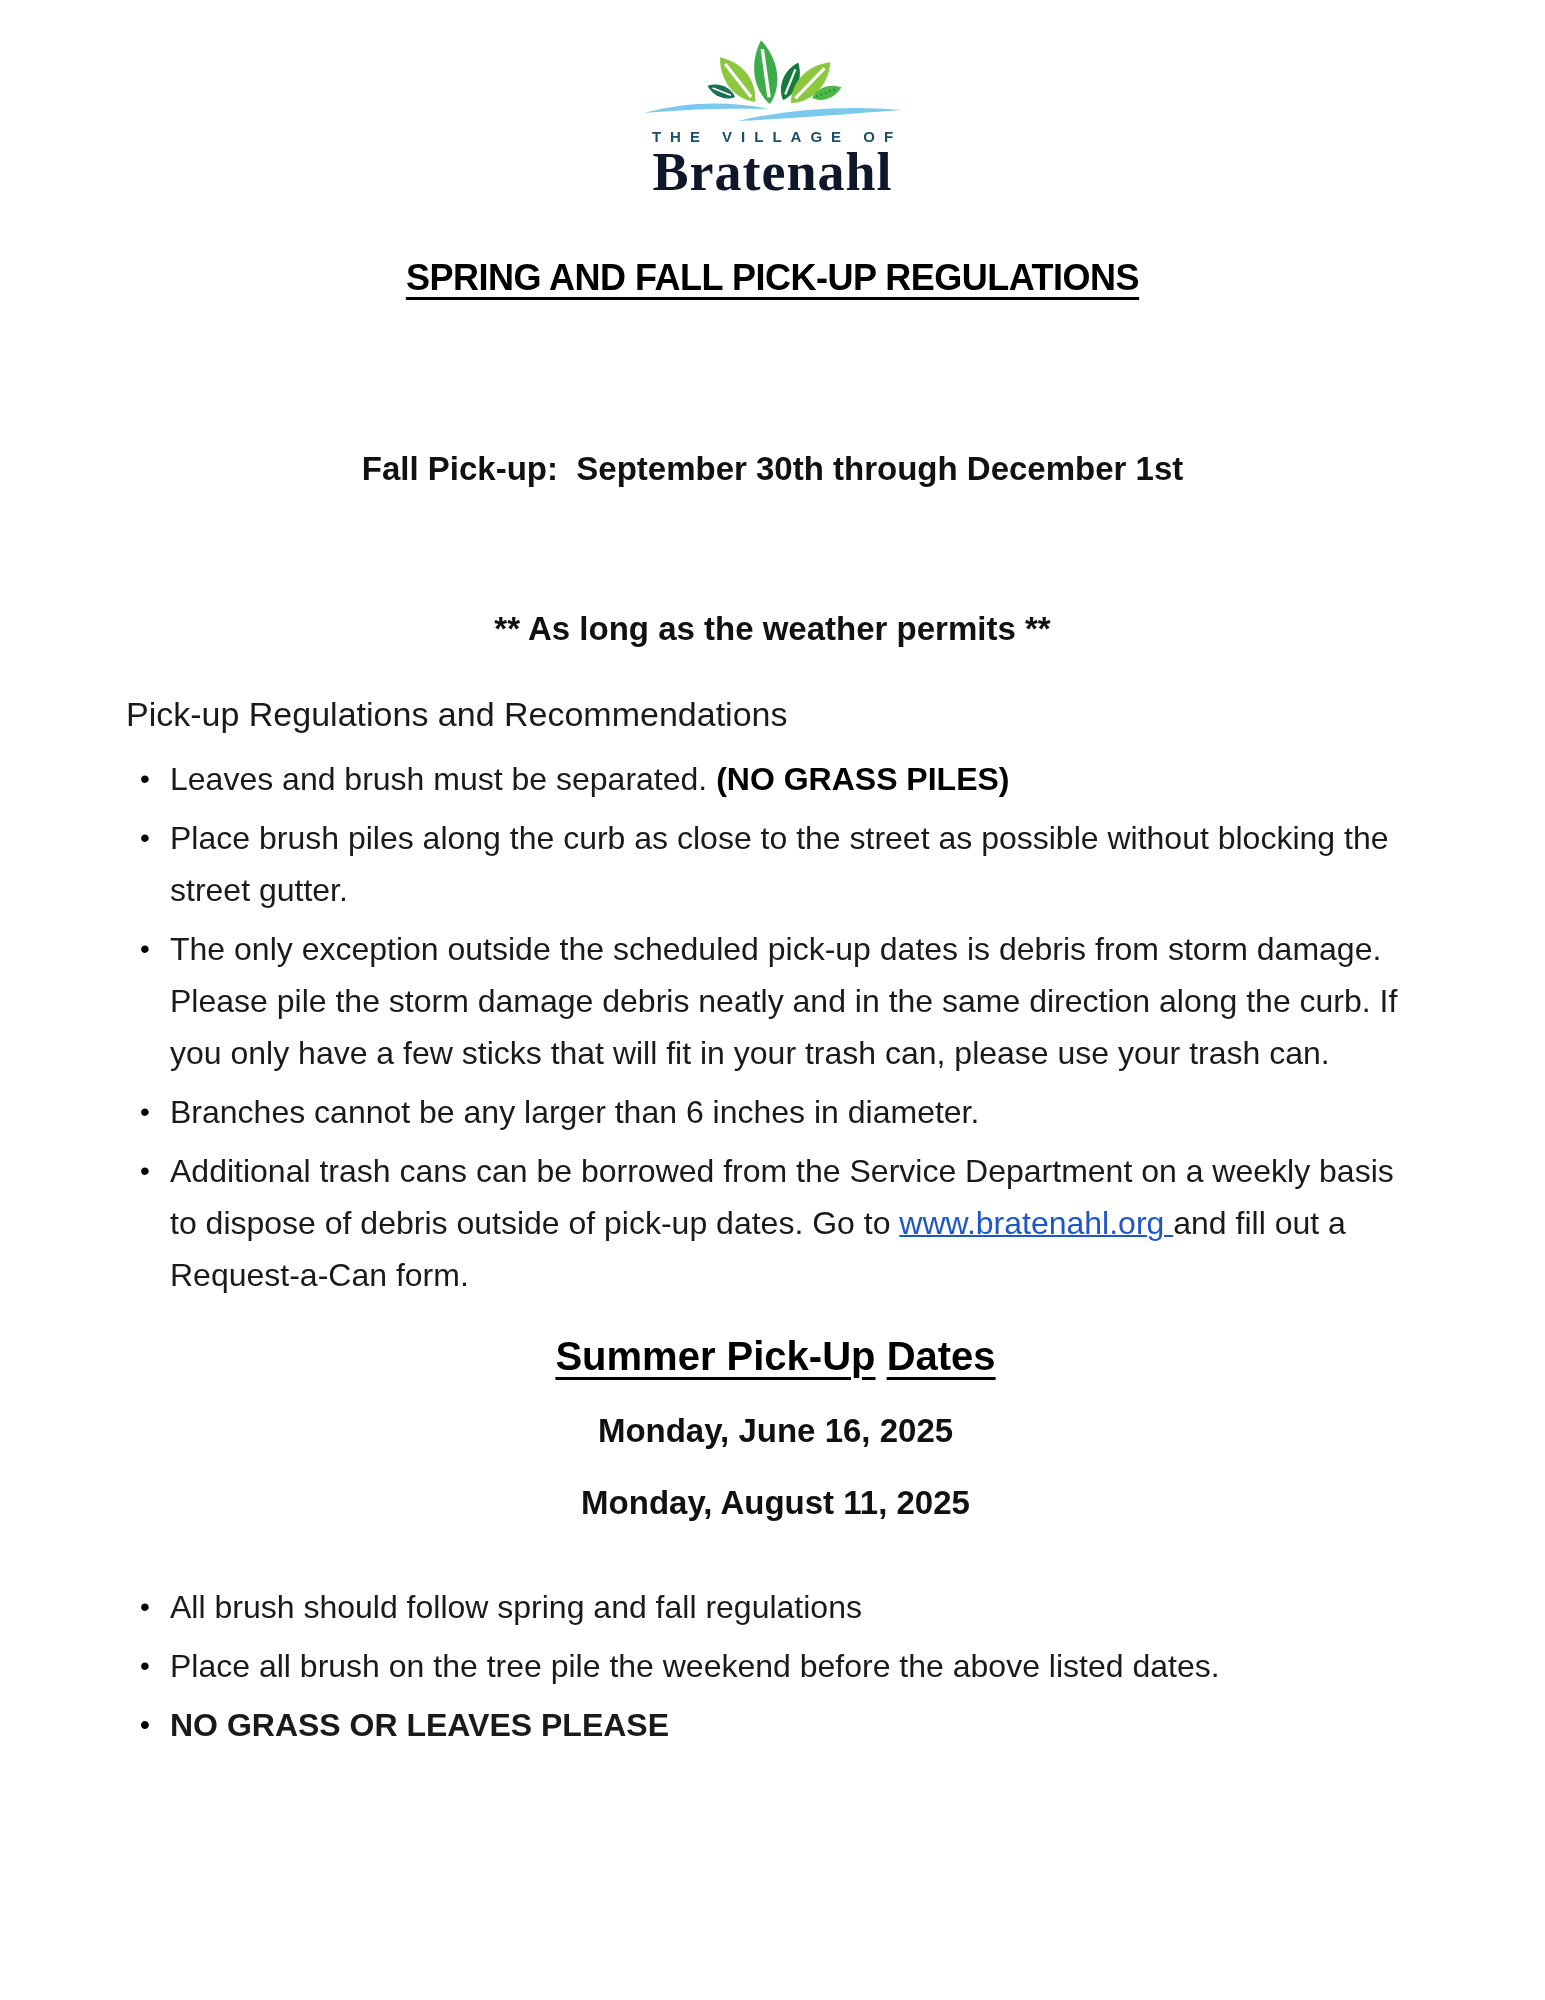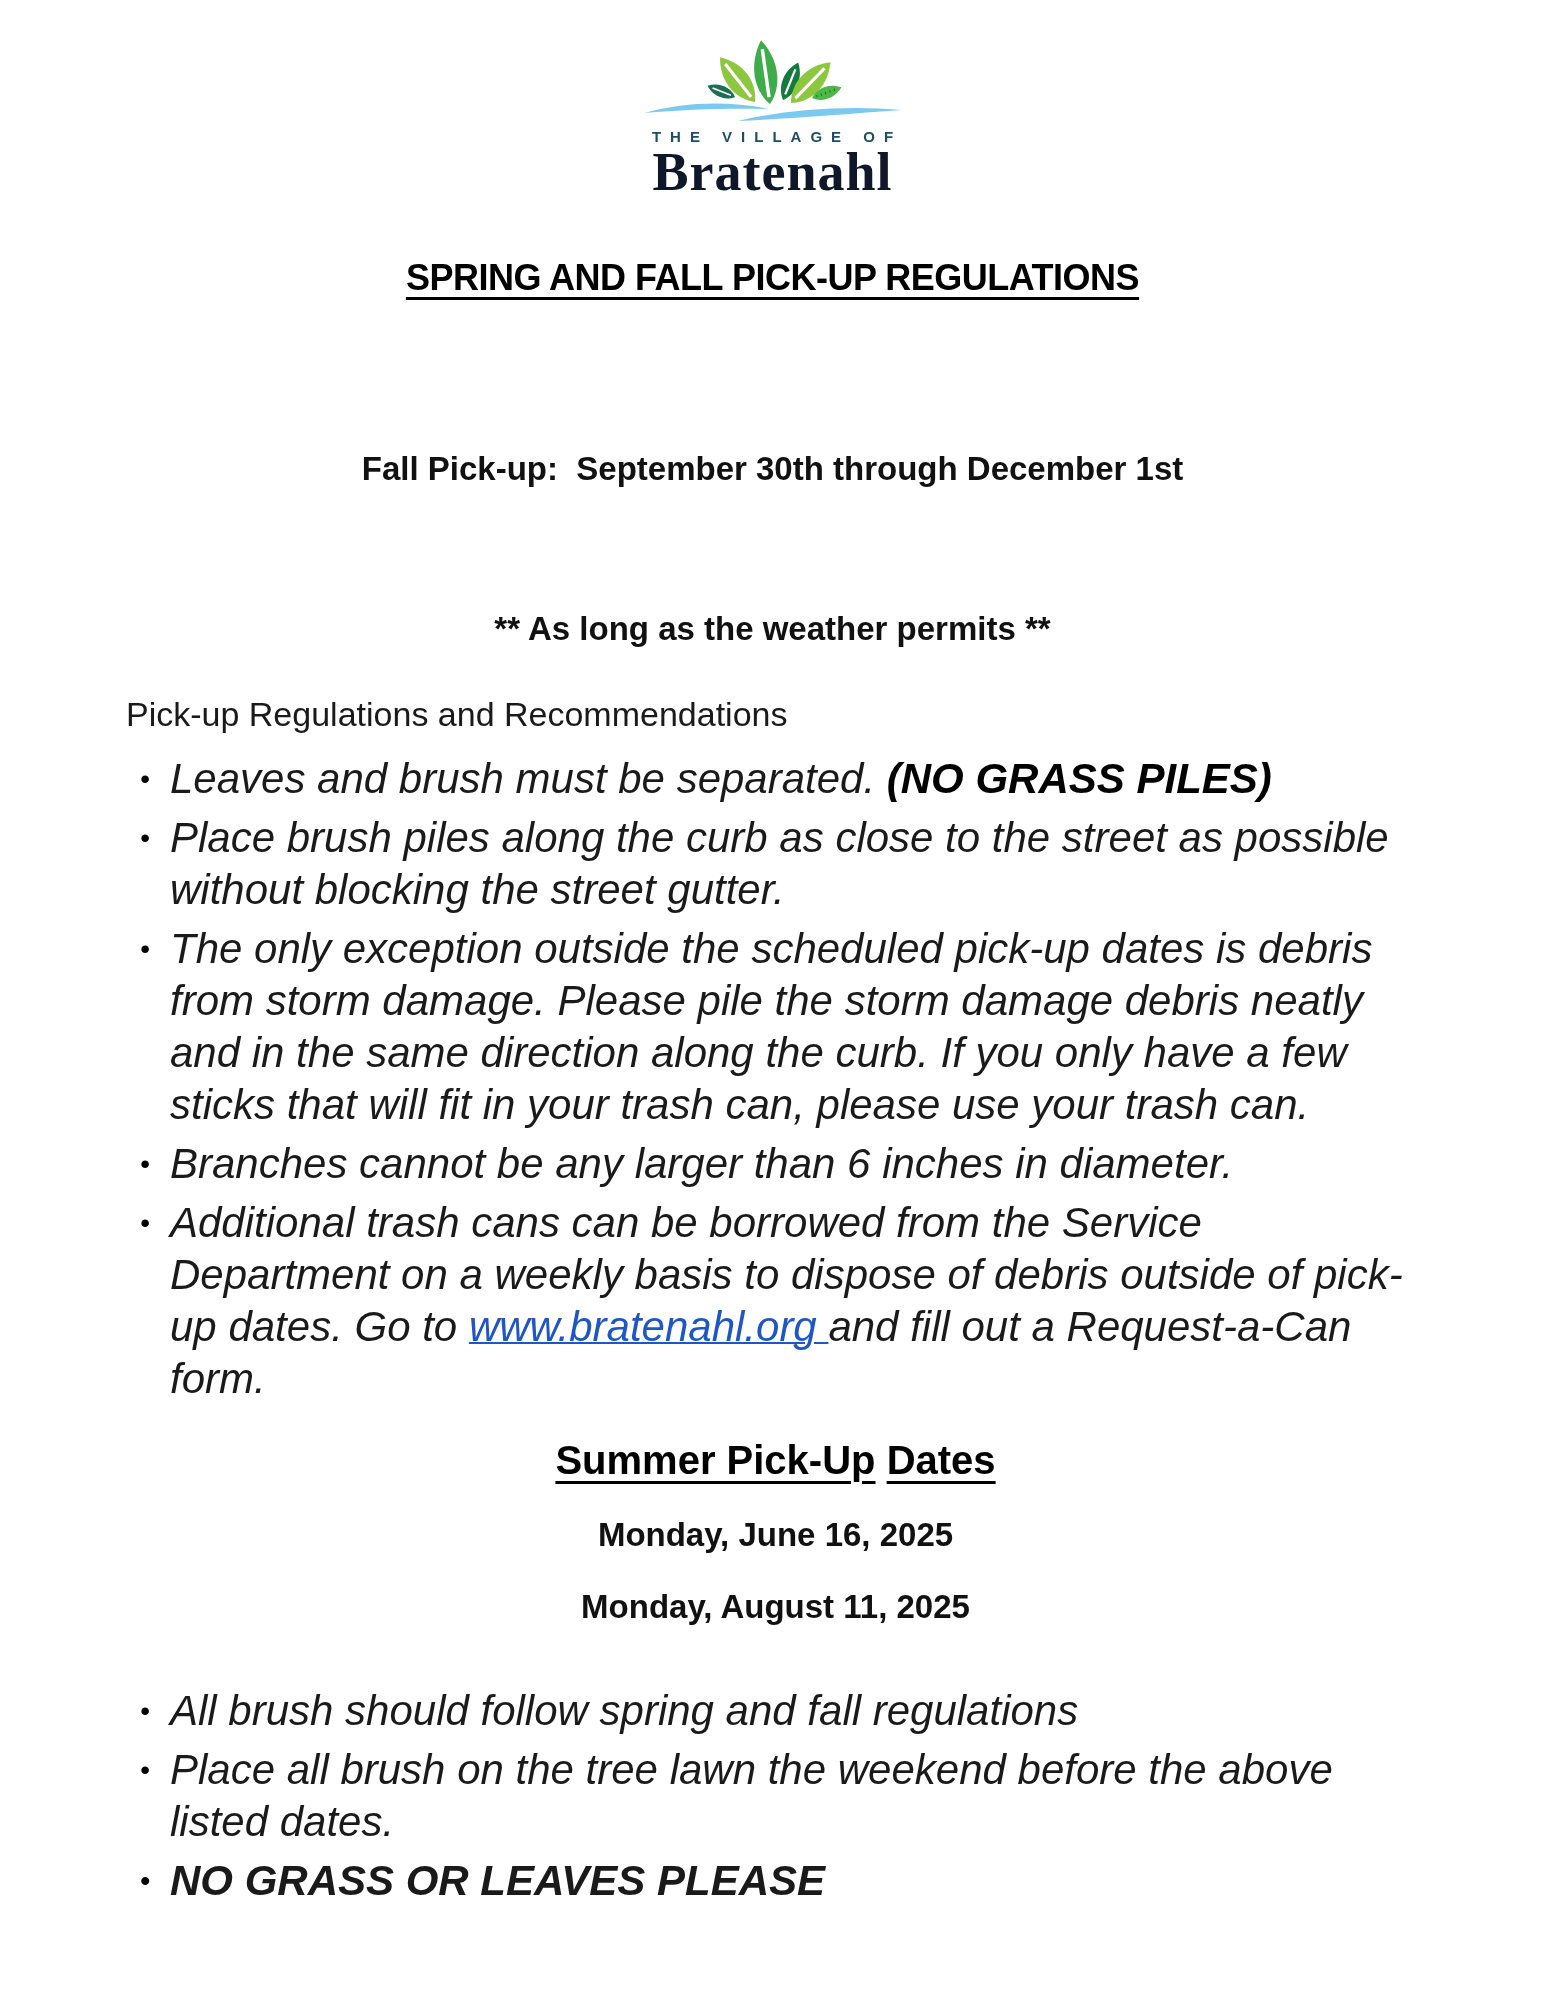--- a/index.html
+++ b/index.html
@@ -34,23 +34,22 @@
   .schedule { margin-top:50px; text-align:center; font-weight:700; font-size:33px; line-height:48px; white-space:pre-wrap; }
   .weather-note { margin-top:16px; text-align:center; font-weight:700; font-size:33px; line-height:48px; }
 
   
   .content { margin:0 120px 0 126px; }
   .intro { margin-top:35px; font-size:34px; line-height:52px; color:#1a1a1a; }
 
   ul.bullets { list-style:none; margin:13px 0 0 0; padding:0 0 0 44px; }
   ul.bullets li {
     position:relative;
-    font-size:42px; line-height:52px; color:#1a1a1a;
+    font-size:32px; line-height:52px; color:#1a1a1a;
     margin-bottom:7px;
-    font-style:italic;
   }
   ul.bullets li::before {
     content:"\2022";
     position:absolute; left:-30px; top:0px;
     font-size:28px; color:#000;
   }
   .b { font-weight:700; color:#000; }
   a.doc-link { color:#1f56c5; text-decoration:underline; text-decoration-thickness:2px; }
 
   .summer-title {
@@ -137,18 +136,18 @@
       </li>
     </ul>
 
     <h2 class="summer-title"><span class="u">Summer Pick-Up</span> <span class="u">Dates</span></h2>
 
     <div class="date-line first">Monday, June 16, 2025</div>
     <div class="date-line second">Monday, August 11, 2025</div>
 
     <ul class="bullets second">
       <li>All brush should follow spring and fall regulations</li>
-      <li>Place all brush on the tree lawn the weekend before the above listed dates.</li>
+      <li>Place all brush on the tree pile the weekend before the above listed dates.</li>
       <li class="b">NO GRASS OR LEAVES PLEASE</li>
     </ul>
 
   </div>
 </div>
 
 </body></html>

